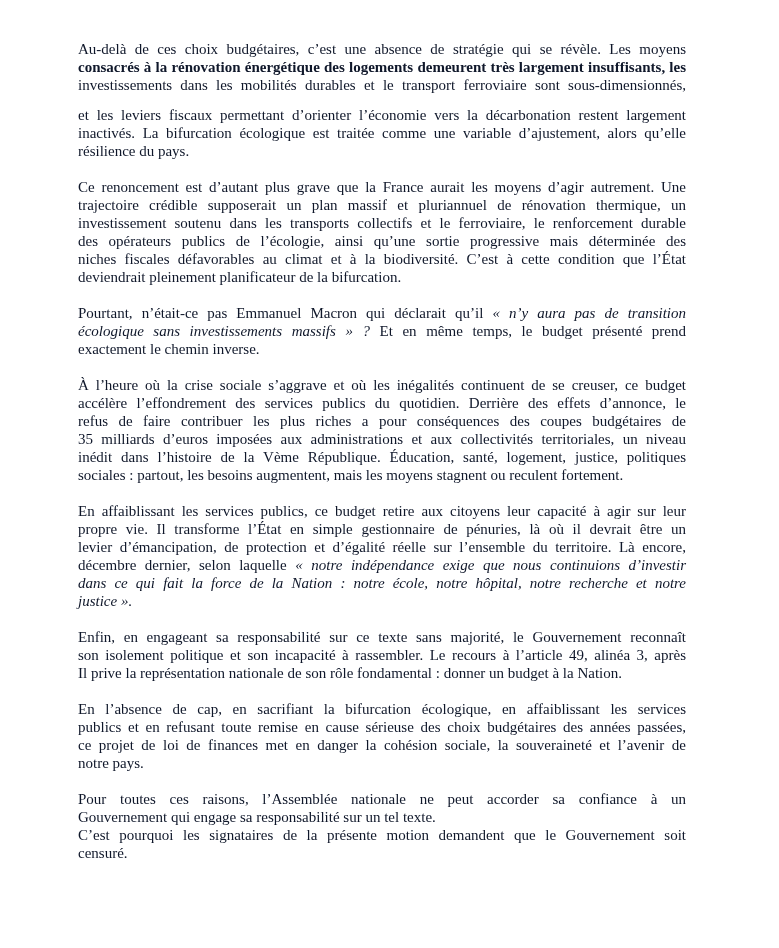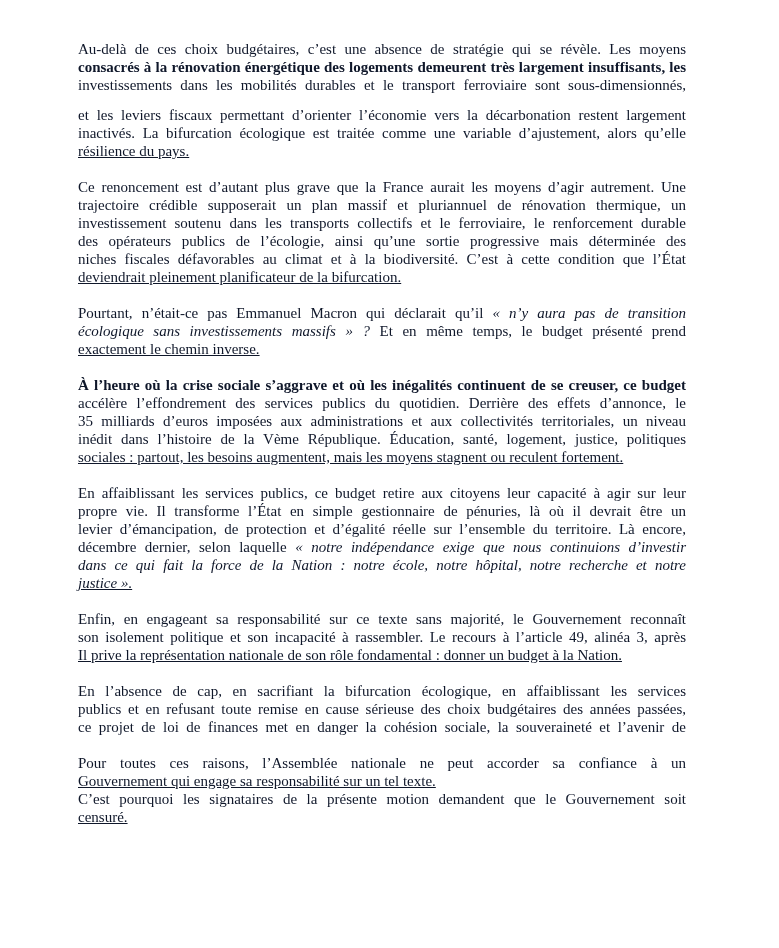--- a/index.html
+++ b/index.html
@@ -8,21 +8,21 @@
     position: absolute; left: 78px; top: 40px; width: 608px;
     font-family: "Liberation Serif", "DejaVu Serif", serif;
     font-size: 15px; line-height: 18px; color: #0f172a;
   }
   .para { margin: 0 0 18px 0; }
   .para.tight { margin-bottom: 0; }
   .line {
     display: block; text-align: justify; text-align-last: justify;
     white-space: nowrap; height: 18px; overflow: visible;
   }
-  .line.last { text-align-last: left; text-decoration: underline; }
+  .line.last { text-align-last: left; }
   em { font-style: italic; }
 </style>
 </head>
 <body>
 
 <div class="page">
 
   <div class="para">
     <span class="line" style="white-space: normal;">Au-delà de ces choix budgétaires, c’est une absence de stratégie qui se révèle. Les moyens</span>
     <span class="line" style="white-space: normal; font-weight: bold;">consacrés à la rénovation énergétique des logements demeurent très largement insuffisants, les</span>
@@ -41,22 +41,23 @@
     <span class="line last">deviendrait pleinement planificateur de la bifurcation.</span>
   </div>
 
   <div class="para">
     <span class="line" style="white-space: normal;"><span>Pourtant, n’était-ce pas Emmanuel Macron qui déclarait qu’il</span> <em>« n’y aura pas de transition</em></span>
     <span class="line" style="white-space: normal;"><em>écologique sans investissements massifs » ?</em> <span>Et en même temps, le budget présenté prend</span></span>
     <span class="line last">exactement le chemin inverse.</span>
   </div>
 
   <div class="para">
-    <span class="line" style="white-space: normal; font-weight: bold;">À l’heure où la crise sociale s’aggrave et où les inégalités continuent de se creuser, ce budget</span>
+    <span class="line" style="white-space: normal;">À l’heure où la crise sociale s’aggrave et où les inégalités continuent de se creuser, ce budget</span>
     <span class="line" style="white-space: normal;">accélère l’effondrement des services publics du quotidien. Derrière des effets d’annonce, le</span>
+    <span class="line" style="white-space: normal;">refus de faire contribuer les plus riches a pour conséquences des coupes budgétaires de</span>
     <span class="line" style="white-space: normal;">35 milliards d’euros imposées aux administrations et aux collectivités territoriales, un niveau</span>
     <span class="line" style="white-space: normal;">inédit dans l’histoire de la Vème République. Éducation, santé, logement, justice, politiques</span>
     <span class="line last">sociales : partout, les besoins augmentent, mais les moyens stagnent ou reculent fortement.</span>
   </div>
 
   <div class="para">
     <span class="line" style="white-space: normal;">En affaiblissant les services publics, ce budget retire aux citoyens leur capacité à agir sur leur</span>
     <span class="line" style="white-space: normal;">propre vie. Il transforme l’État en simple gestionnaire de pénuries, là où il devrait être un</span>
     <span class="line" style="white-space: normal;">levier d’émancipation, de protection et d’égalité réelle sur l’ensemble du territoire. Là encore,</span>
     <span class="line" style="white-space: normal;"><span>décembre dernier, selon laquelle</span> <em>« notre indépendance exige que nous continuions d’investir</em></span>
@@ -67,20 +68,21 @@
   <div class="para">
     <span class="line" style="white-space: normal;">Enfin, en engageant sa responsabilité sur ce texte sans majorité, le Gouvernement reconnaît</span>
     <span class="line" style="white-space: normal;">son isolement politique et son incapacité à rassembler. Le recours à l’article 49, alinéa 3, après</span>
     <span class="line last">Il prive la représentation nationale de son rôle fondamental : donner un budget à la Nation.</span>
   </div>
 
   <div class="para">
     <span class="line" style="white-space: normal;">En l’absence de cap, en sacrifiant la bifurcation écologique, en affaiblissant les services</span>
     <span class="line" style="white-space: normal;">publics et en refusant toute remise en cause sérieuse des choix budgétaires des années passées,</span>
     <span class="line" style="white-space: normal;">ce projet de loi de finances met en danger la cohésion sociale, la souveraineté et l’avenir de</span>
+    <span class="line last">notre pays.</span>
   </div>
 
   <div class="para tight">
     <span class="line" style="white-space: normal;">Pour toutes ces raisons, l’Assemblée nationale ne peut accorder sa confiance à un</span>
     <span class="line last">Gouvernement qui engage sa responsabilité sur un tel texte.</span>
   </div>
 
   <div class="para">
     <span class="line" style="white-space: normal;">C’est pourquoi les signataires de la présente motion demandent que le Gouvernement soit</span>
     <span class="line last">censuré.</span>

